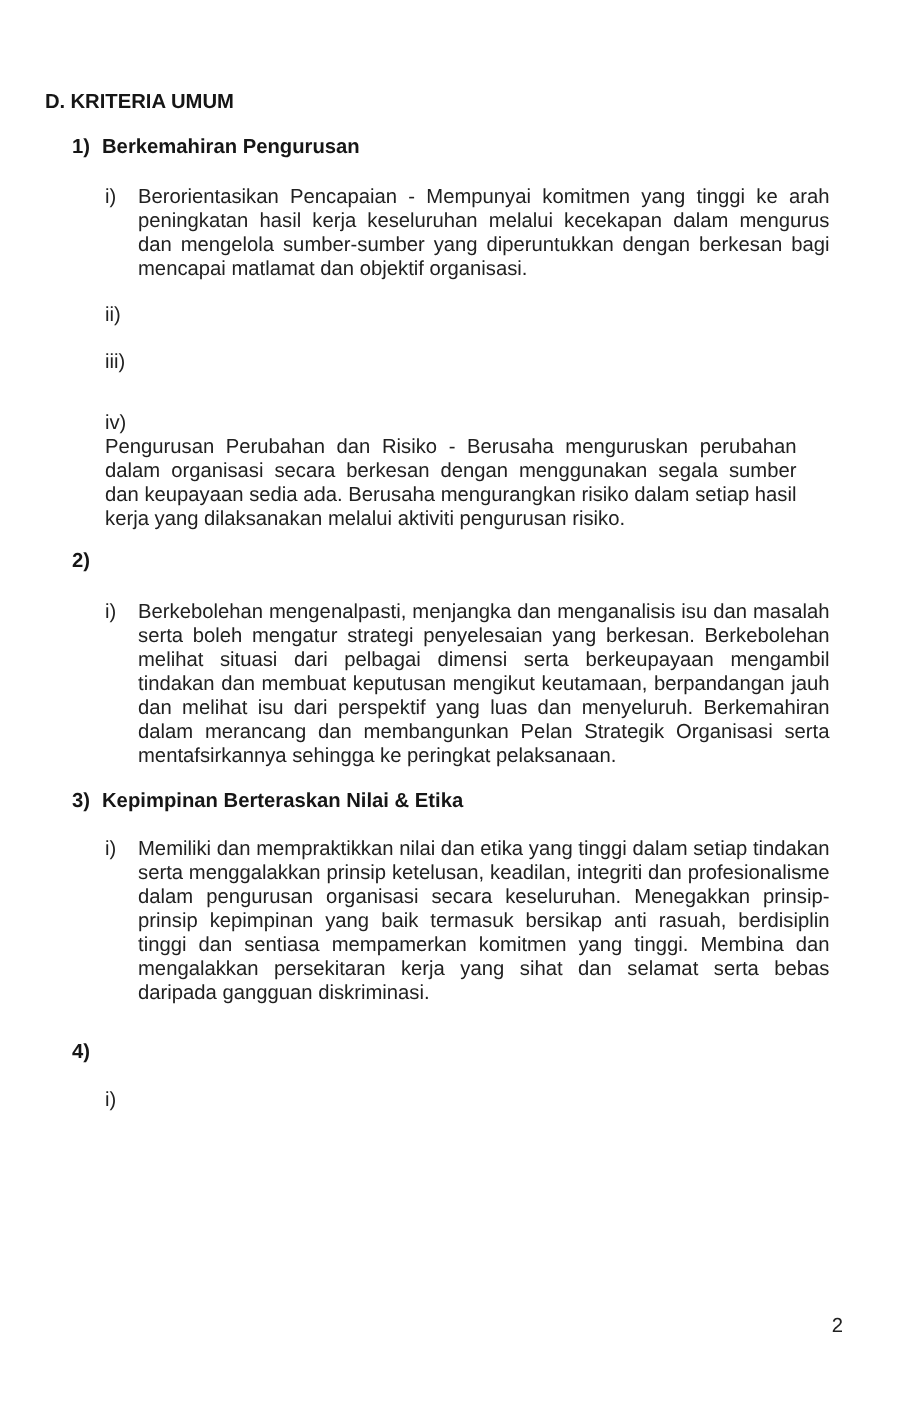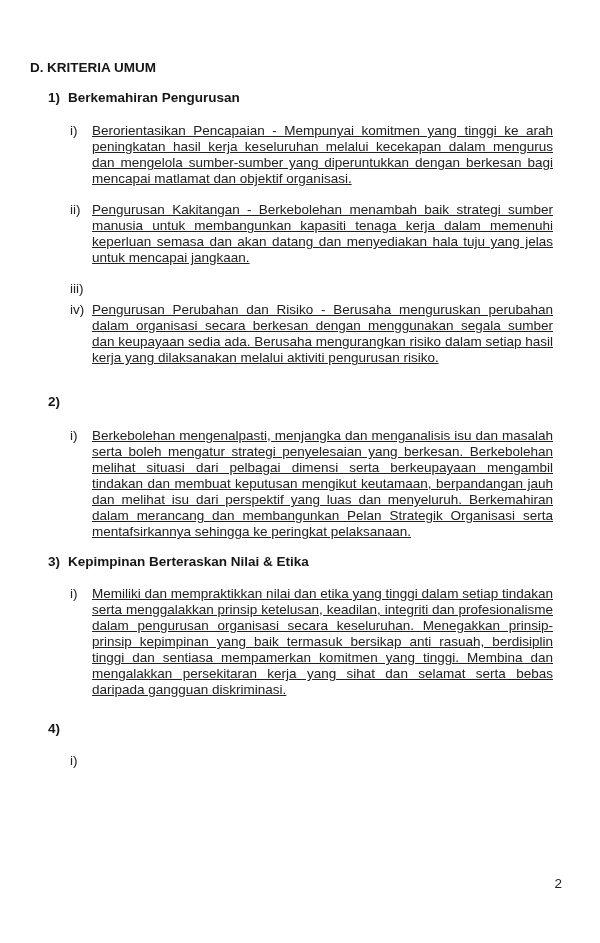--- a/index.html
+++ b/index.html
@@ -34,28 +34,28 @@
     font-weight: bold;
     color: #161616;
   }
   .h2 .m { width: 20px; flex-shrink: 0; }
   .h2 .t { width: 485px; text-align: justify; }
   .item {
     display: flex;
     margin-left: 70px;
   }
   .item .m { width: 22px; flex-shrink: 0; }
-  .item .t { width: 461px; text-align: justify; text-decoration: underline; }
-  .mb12 { margin-bottom: 28px; }
+  .item .t { width: 461px; text-align: justify; }
+  .mb12 { margin-bottom: 12px; flex-direction: column; }
   .mb14 { margin-bottom: 14px; }
   .mb15 { margin-bottom: 15px; }
   .mb16 { margin-bottom: 16px; }
   .mb17 { margin-bottom: 17px; }
   .mb18 { margin-bottom: 18px; }
-  .mb19 { margin-bottom: 5px; }
+  .mb19 { margin-bottom: 25px; }
   .mb23 { margin-bottom: 23px; }
   .page-number {
     position: absolute;
     top: 876px;
     right: 38px;
     font-size: 13.5px;
     color: #212121;
   }
 </style>
 </head>
@@ -74,21 +74,20 @@
       <span class="t">Berkemahiran Pengurusan</span>
     </div>
 
     <div class="item mb15">
       <span class="m">i)</span>
       <span class="t">Berorientasikan Pencapaian - Mempunyai komitmen yang tinggi ke arah peningkatan hasil kerja keseluruhan melalui kecekapan dalam mengurus dan mengelola sumber-sumber yang diperuntukkan dengan berkesan bagi mencapai matlamat dan objektif organisasi.</span>
     </div>
 
     <div class="item mb15">
       <span class="m">ii)</span>
-      <span class="t">Pengurusan Kakitangan - Berkebolehan menambah baik strategi sumber manusia untuk membangunkan kapasiti tenaga kerja dalam memenuhi keperluan semasa dan akan datang dan menyediakan hala tuju yang jelas untuk mencapai jangkaan.</span>
     </div>
 
     <div class="item mb19">
       <span class="m">iii)</span>
     </div>
 
     <div class="item mb12">
       <span class="m">iv)</span>
       <span class="t">Pengurusan Perubahan dan Risiko - Berusaha menguruskan perubahan dalam organisasi secara berkesan dengan menggunakan segala sumber dan keupayaan sedia ada. Berusaha mengurangkan risiko dalam setiap hasil kerja yang dilaksanakan melalui aktiviti pengurusan risiko.</span>
     </div>

